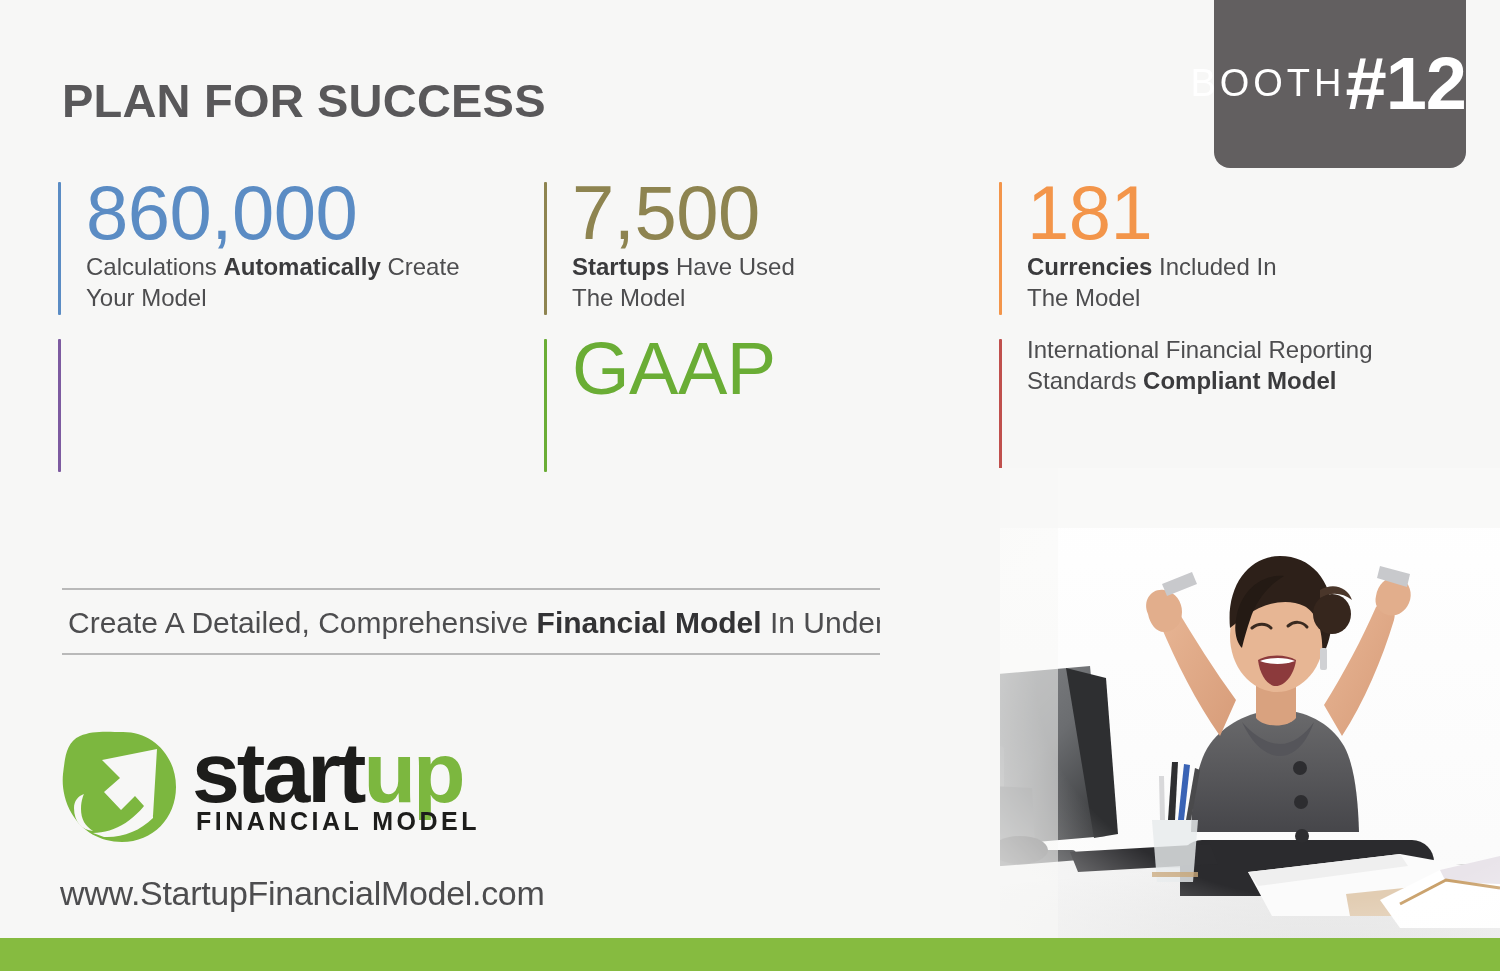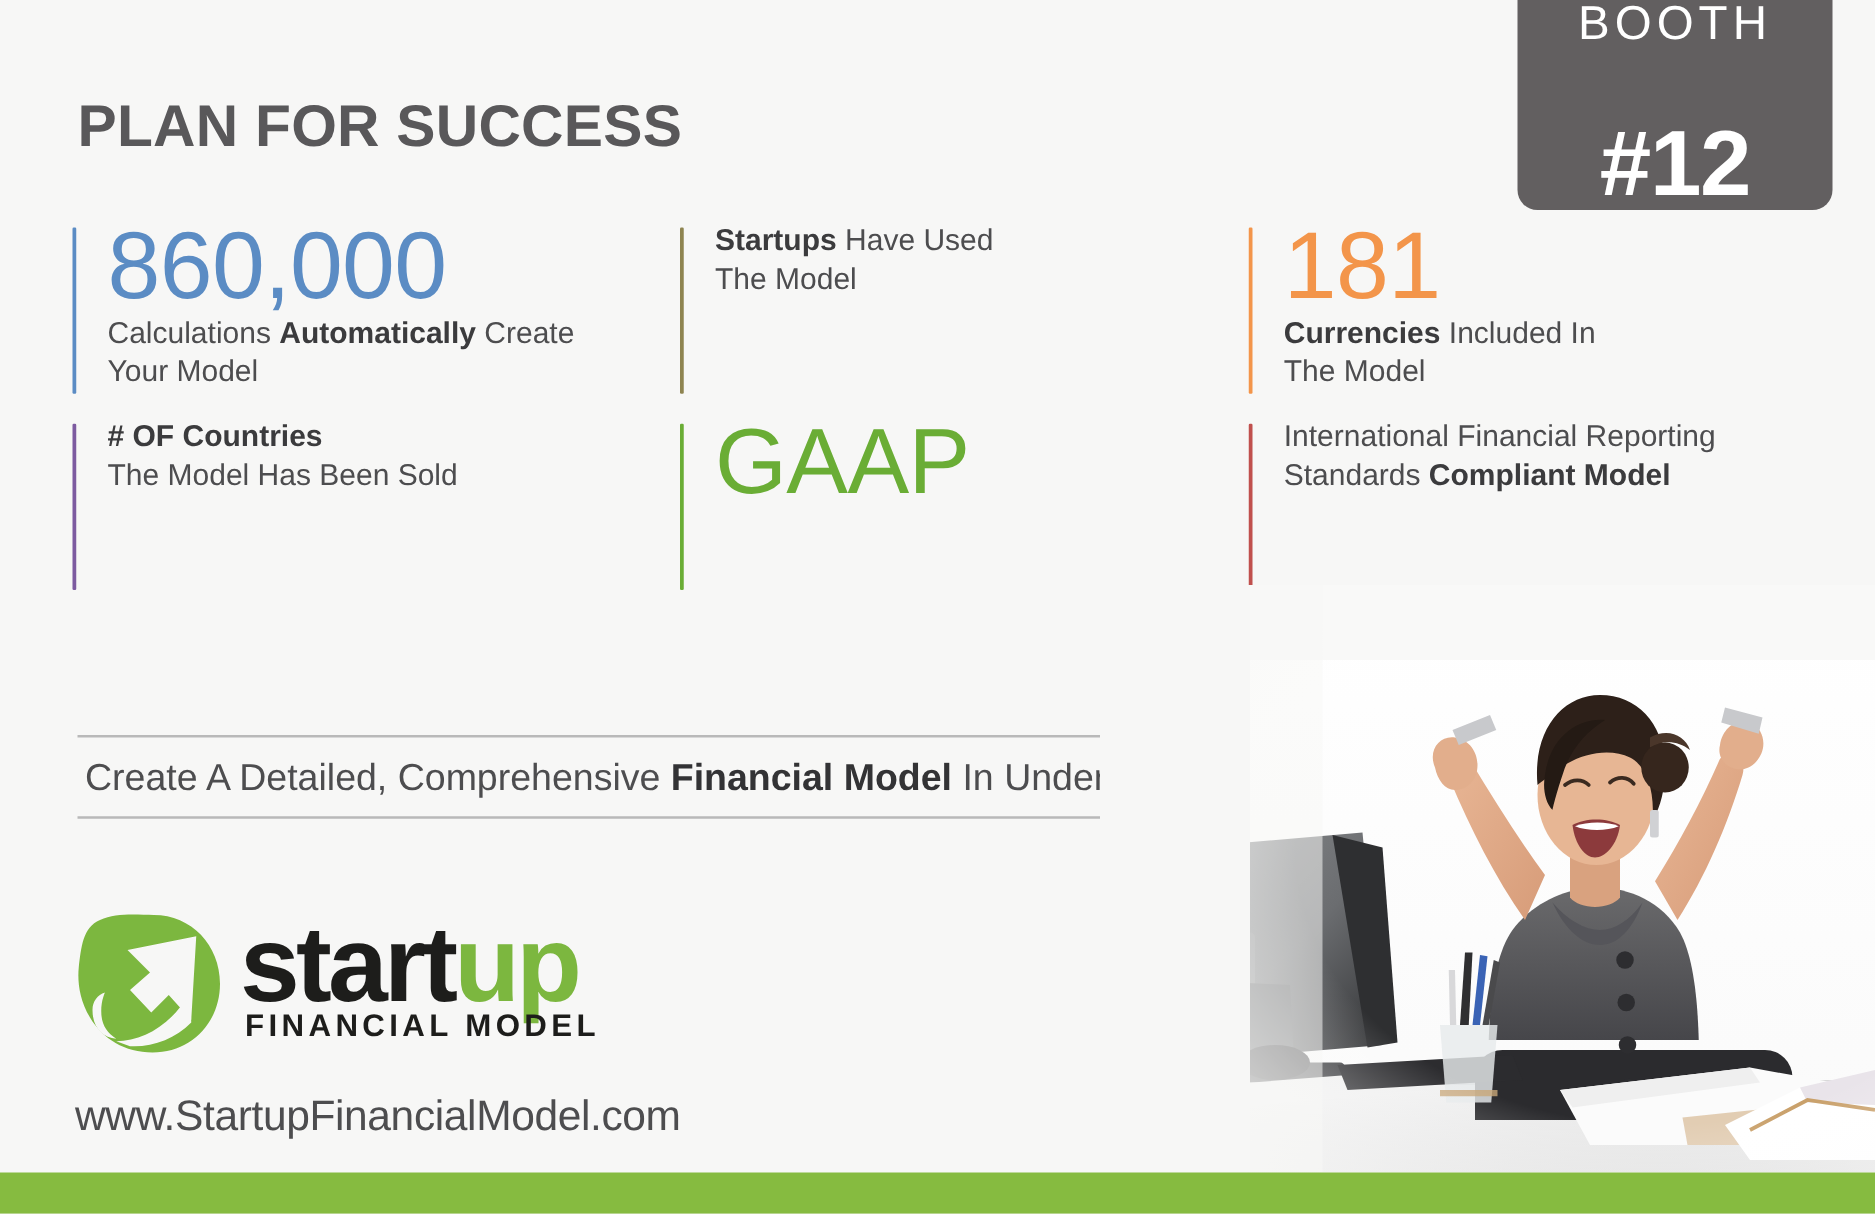--- a/index.html
+++ b/index.html
@@ -9,21 +9,21 @@
     font-family:"Liberation Sans", sans-serif;
     overflow:hidden;
     position:relative;
   }
   .canvas{position:absolute;inset:0;background:#f7f7f6;}
 
   
   .booth-badge{
     position:absolute;top:0;right:34px;width:252px;height:168px;
     background:#625f60;border-radius:0 0 16px 16px;
-    display:flex;flex-direction:column;align-items:center;justify-content:space-between;
+    display:flex;flex-direction:row;align-items:center;justify-content:flex-end;
     color:#ffffff;
   }
   .booth-label{
     font-size:38px;letter-spacing:4px;font-weight:300;line-height:1;
     margin-bottom:2px;
   }
   .booth-number{
     font-size:74px;font-weight:700;line-height:0.98;letter-spacing:-1px;
   }
 
@@ -124,20 +124,21 @@
           <div class="accent-bar" style="background-color: rgb(91, 140, 196);"></div>
           <div class="stat-value" style="color: rgb(91, 140, 196);">860,000</div>
           <div class="stat-desc"><span>Calculations </span><b>Automatically</b><span> Create
 Your Model</span></div>
         </div>
       </div>
 
       <div class="stat-col c2">
         <div class="stat-card">
           <div class="accent-bar" style="background-color: rgb(142, 132, 80);"></div>
+          <div class="stat-value" style="color: rgb(142, 132, 80);">7,500</div>
           <div class="stat-desc"><span></span><b>Startups</b><span> Have Used
 The Model</span></div>
         </div>
       </div>
 
       <div class="stat-col c3">
         <div class="stat-card">
           <div class="accent-bar" style="background-color: rgb(243, 149, 74);"></div>
           <div class="stat-value" style="color: rgb(243, 149, 74);">181</div>
           <div class="stat-desc"><span></span><b>Currencies</b><span> Included In
@@ -145,22 +146,20 @@
         </div>
       </div>
 
     </div>
 
     <div class="stat-row row-2">
 
       <div class="stat-col c1">
         <div class="stat-card">
           <div class="accent-bar" style="background-color: rgb(125, 91, 160);"></div>
-          <div class="stat-desc"><span></span><b># OF Countries</b><span>
-The Model Has Been Sold</span></div>
         </div>
       </div>
 
       <div class="stat-col c2">
         <div class="stat-card">
           <div class="accent-bar" style="background-color: rgb(106, 173, 53);"></div>
           <div class="stat-value small" style="color: rgb(106, 173, 53);">GAAP</div>
         </div>
       </div>
 

